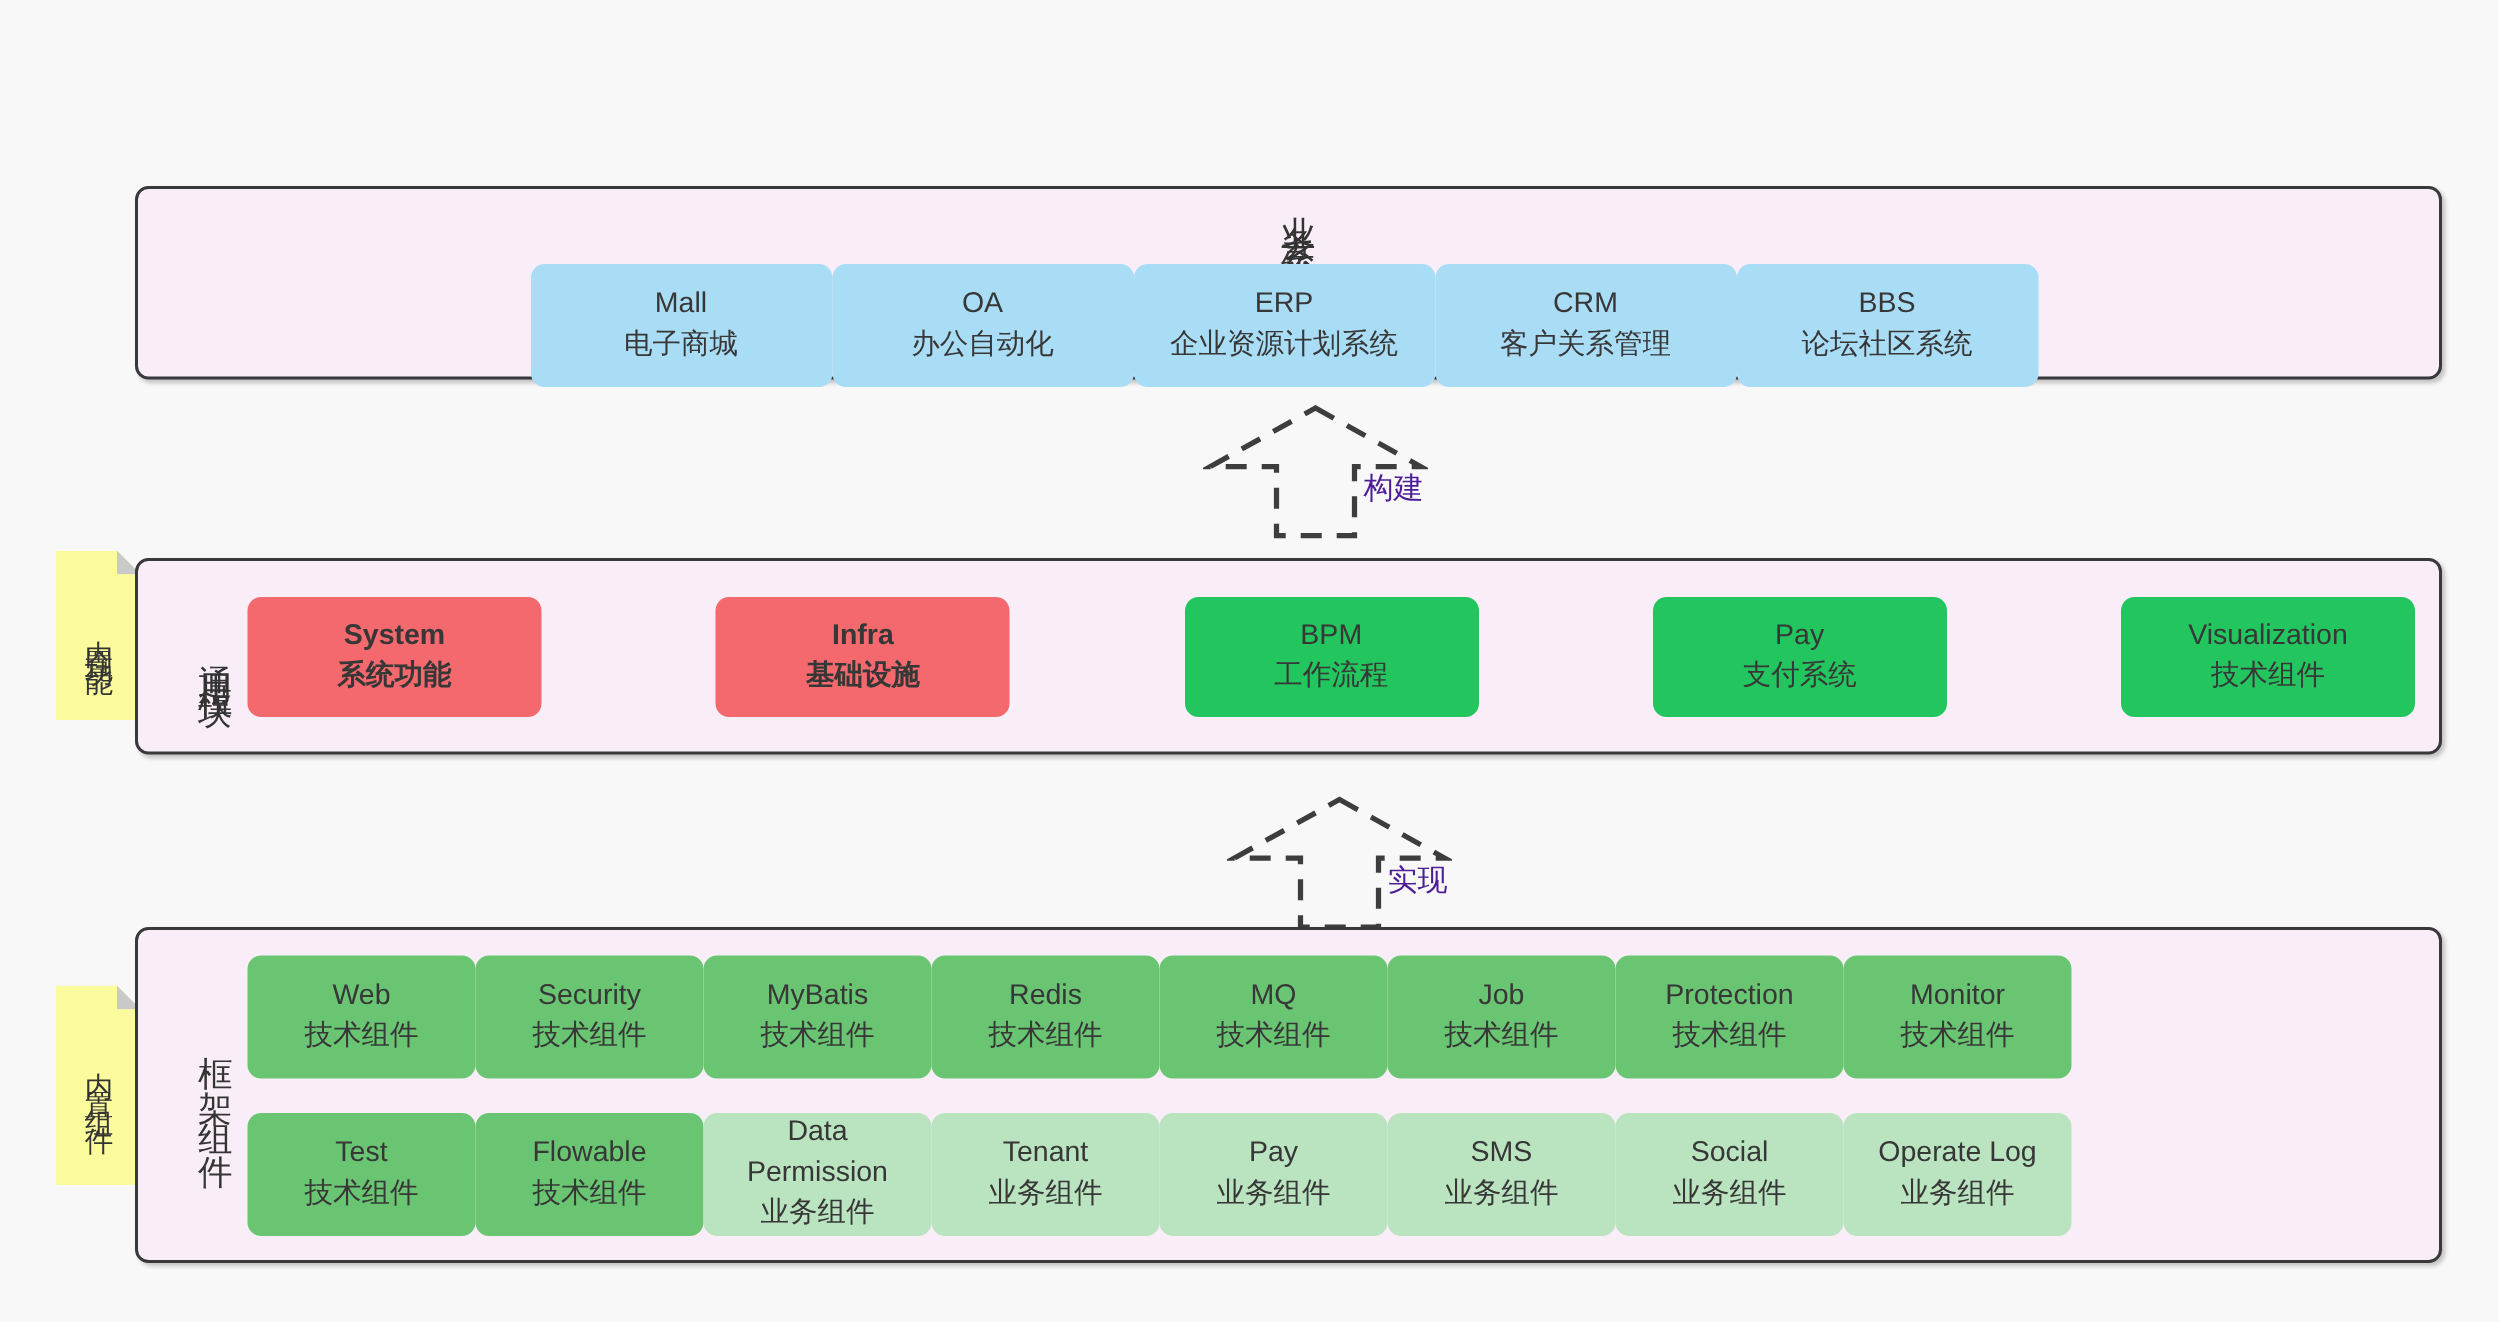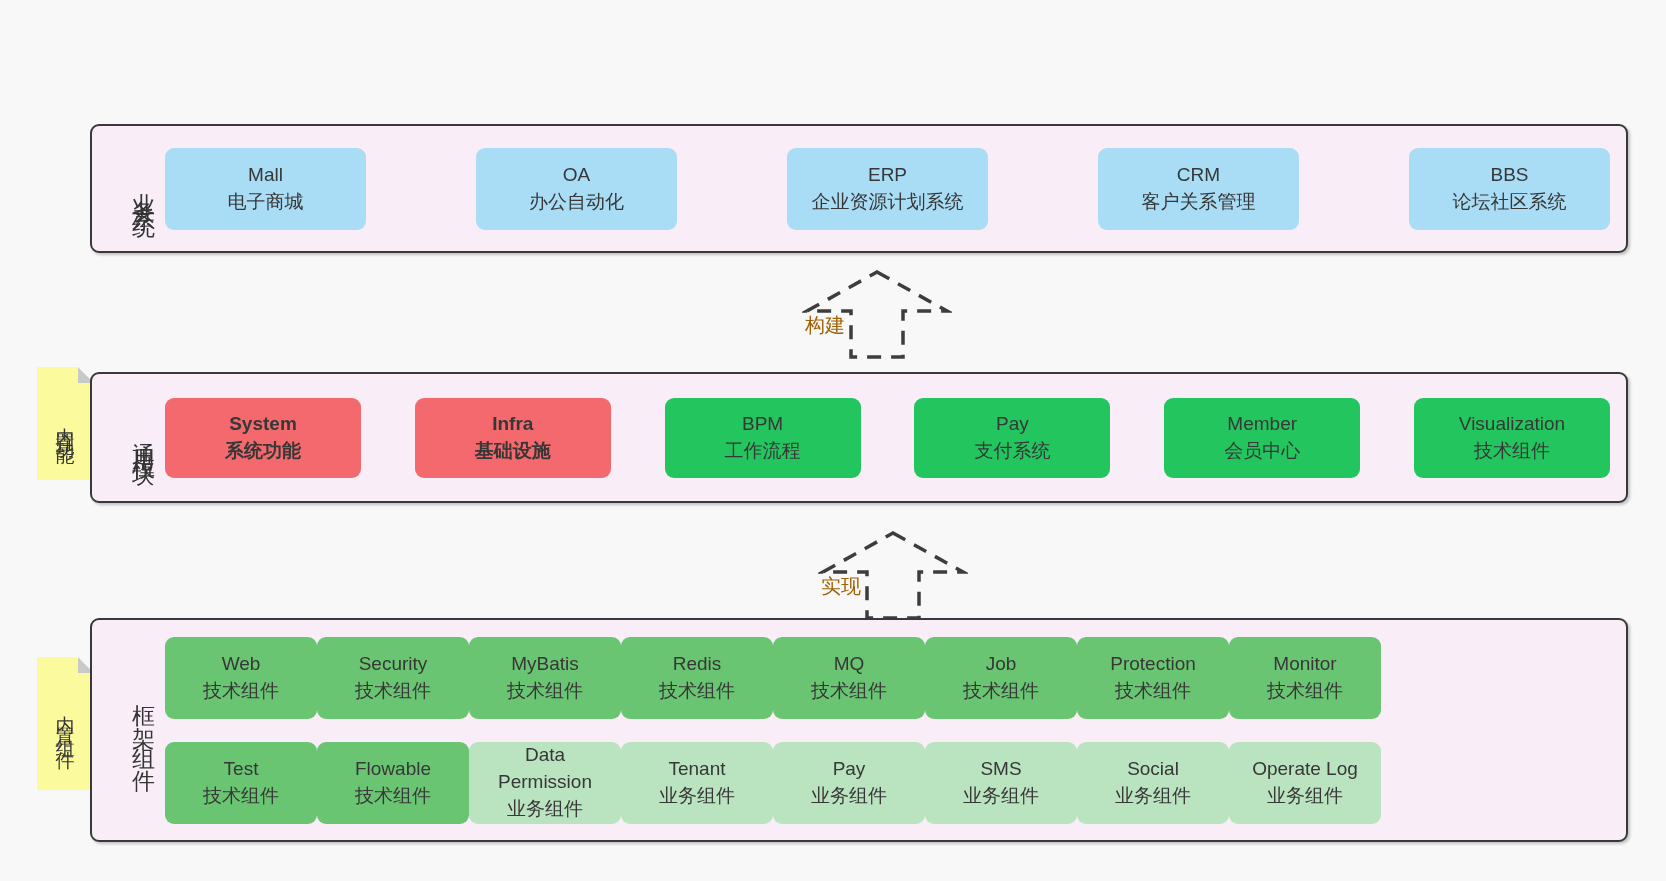--- a/index.html
+++ b/index.html
@@ -20,21 +20,21 @@
     left:90px; width:1538px;
     background:#f9eef8;
     border:2px solid #39393b;
     border-radius:9px;
     box-sizing:border-box;
     box-shadow:2px 2px 3px rgba(0,0,0,0.22);
     display:flex;
     align-items:center;
     z-index:2;
   }
-  .band-business  { top:124px; height:129px; }
+  .band-business  { top:124px; height:129px;flex-direction:column; }
   .band-common    { top:372px; height:131px; }
   .band-framework { top:618px; height:224px; }
 
   .band-label {
     flex:0 0 50px;
     padding-left:13px;
     writing-mode:vertical-rl;
     text-orientation:upright;
     font-size:23px;
     color:#343434;
@@ -125,23 +125,23 @@
     width:150px; height:94px;
     z-index:1;
   }
   .arrow-build     { left:802px; top:268px; }
   .arrow-implement { left:818px; top:529px; }
   .arrow svg { display:block; width:150px; height:94px; }
   .arrow-label {
     position:absolute;
     left:0; right:0;
     top:44px;
-    text-align:left;
+    text-align:right;
     font-size:20px;
-    color:#a16207;
+    color:#4c1d95;
   }
   .arrow-label span {
     background:#f8f8f8;
     padding:1px 3px;
   }
 </style>
 </head>
 <body>
 
 <div class="canvas">
@@ -197,24 +197,20 @@
       </div>
       <div class="box box--pink">
         <span class="box-title">BPM</span>
         <span class="box-subtitle">工作流程</span>
       </div>
       <div class="box box--pink">
         <span class="box-title">Pay</span>
         <span class="box-subtitle">支付系统</span>
       </div>
       <div class="box box--pink">
-        <span class="box-title">Member</span>
-        <span class="box-subtitle">会员中心</span>
-      </div>
-      <div class="box box--pink">
         <span class="box-title">Visualization</span>
         <span class="box-subtitle">技术组件</span>
       </div>
     </div>
   </div>
 
   <div class="arrow arrow-implement">
     <svg viewBox="0 0 150 94">
       <path d="M75 4 L145 43 L101 43 L101 89 L49 89 L49 43 L5 43 Z" fill="none" stroke="#3d3d3d" stroke-width="3.5" stroke-dasharray="14 10"></path>
     </svg>

